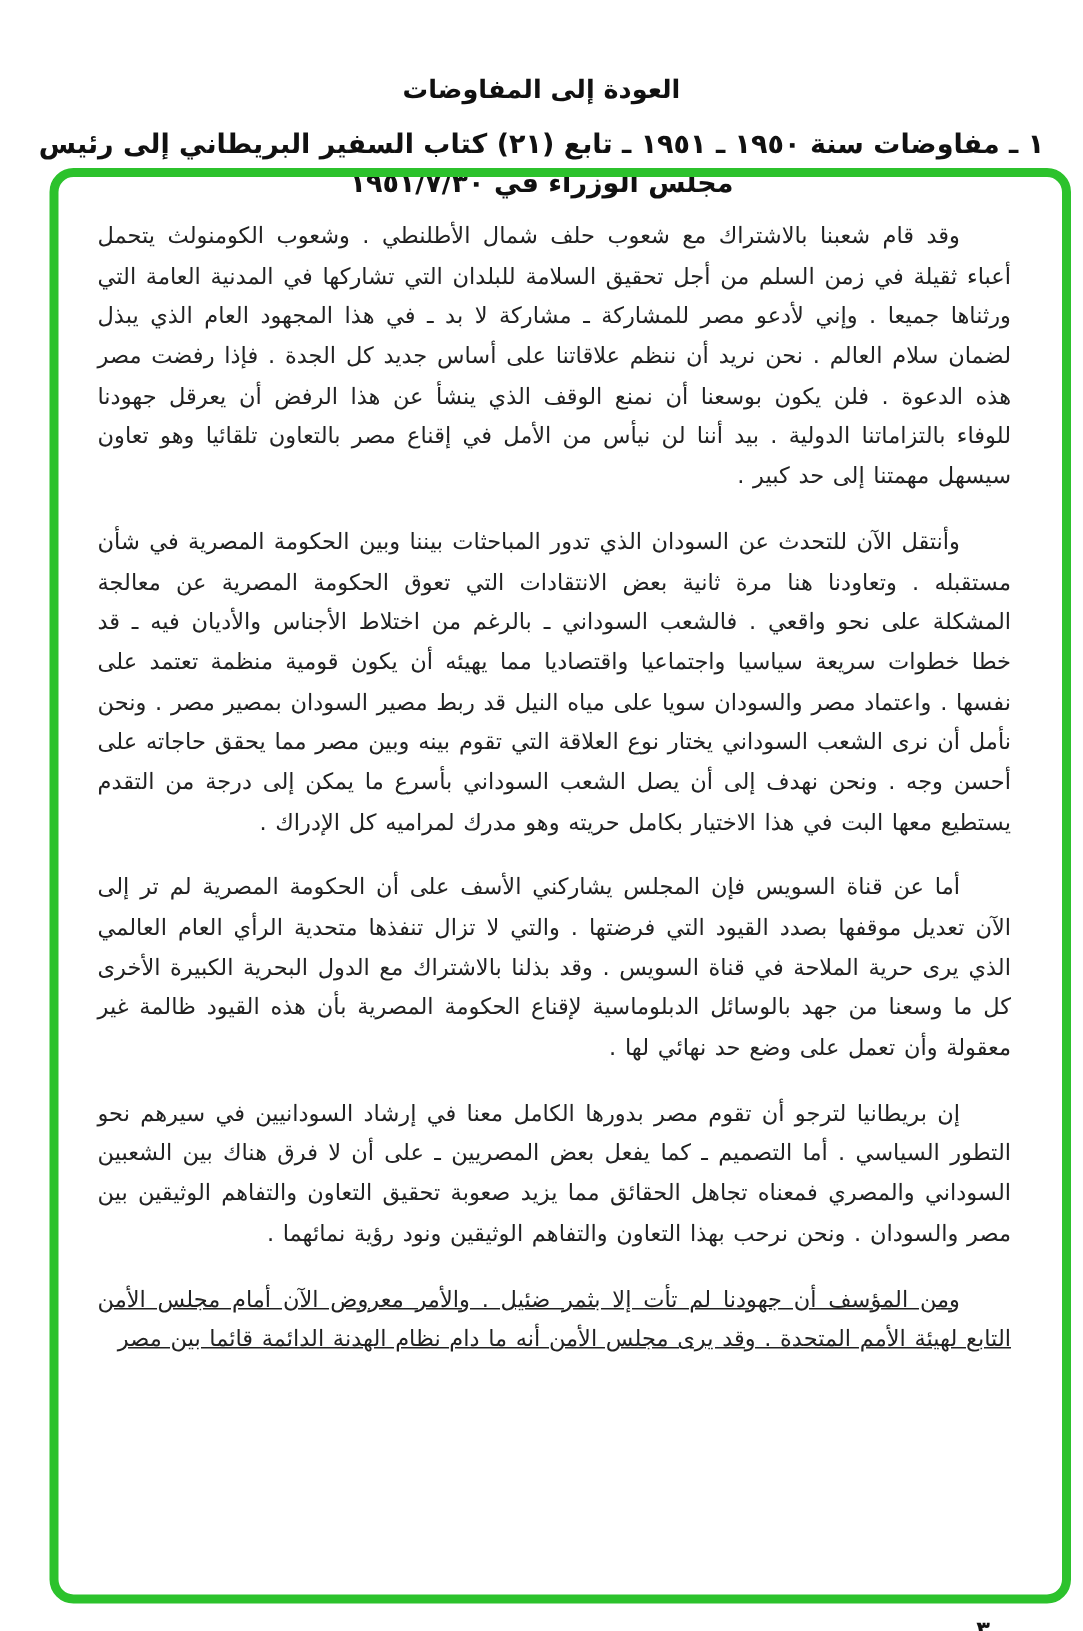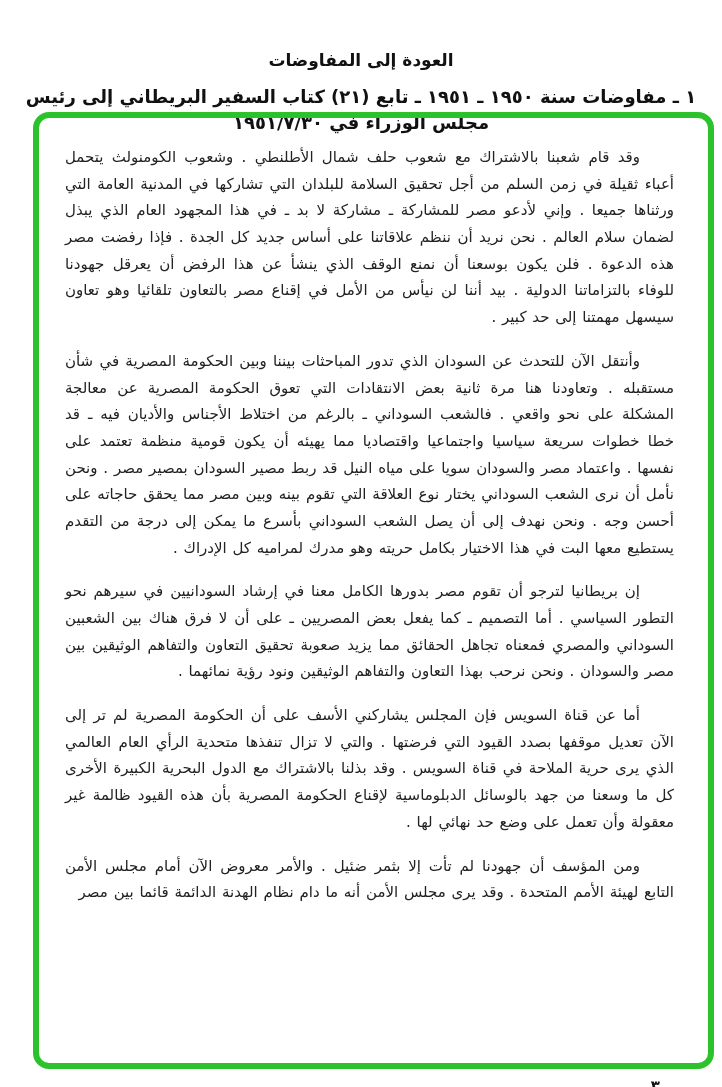--- a/index.html
+++ b/index.html
@@ -58,20 +58,21 @@
     font-size: 15px;
     line-height: 1.78;
     margin: 0 0 17px 0;
     text-align: justify;
     text-indent: 34px; 
     color: #222;
     word-spacing: 1px;
   }
   .body-text p:last-child {
     margin-bottom: 0;
+    text-decoration: underline;
   }
   .page-number {
     position: absolute;
     bottom: 8px;
     right: 62px;
     font-size: 15px;
     font-weight: bold;
     color: #111;
   }
 </style>
@@ -82,21 +83,21 @@
 
   <div class="header">
     <div class="doc-title">العودة إلى المفاوضات</div>
     <div class="header-line1">١ ـ مفاوضات سنة ١٩٥٠ ـ ١٩٥١ ـ تابع (٢١) كتاب السفير البريطاني إلى رئيس مجلس الوزراء في ١٩٥١/٧/٣٠</div>
   </div>
 
   <div class="green-box" style="border-color: rgb(44, 194, 44);">
     <div class="body-text">
       <p>وقد قام شعبنا بالاشتراك مع شعوب حلف شمال الأطلنطي . وشعوب الكومنولث يتحمل أعباء ثقيلة في زمن السلم من أجل تحقيق السلامة للبلدان التي تشاركها في المدنية العامة التي ورثناها جميعا . وإني لأدعو مصر للمشاركة ـ مشاركة لا بد ـ في هذا المجهود العام الذي يبذل لضمان سلام العالم . نحن نريد أن ننظم علاقاتنا على أساس جديد كل الجدة . فإذا رفضت مصر هذه الدعوة . فلن يكون بوسعنا أن نمنع الوقف الذي ينشأ عن هذا الرفض أن يعرقل جهودنا للوفاء بالتزاماتنا الدولية . بيد أننا لن نيأس من الأمل في إقناع مصر بالتعاون تلقائيا وهو تعاون سيسهل مهمتنا إلى حد كبير .</p>
       <p>وأنتقل الآن للتحدث عن السودان الذي تدور المباحثات بيننا وبين الحكومة المصرية في شأن مستقبله . وتعاودنا هنا مرة ثانية بعض الانتقادات التي تعوق الحكومة المصرية عن معالجة المشكلة على نحو واقعي . فالشعب السوداني ـ بالرغم من اختلاط الأجناس والأديان فيه ـ قد خطا خطوات سريعة سياسيا واجتماعيا واقتصاديا مما يهيئه أن يكون قومية منظمة تعتمد على نفسها . واعتماد مصر والسودان سويا على مياه النيل قد ربط مصير السودان بمصير مصر . ونحن نأمل أن نرى الشعب السوداني يختار نوع العلاقة التي تقوم بينه وبين مصر مما يحقق حاجاته على أحسن وجه . ونحن نهدف إلى أن يصل الشعب السوداني بأسرع ما يمكن إلى درجة من التقدم يستطيع معها البت في هذا الاختيار بكامل حريته وهو مدرك لمراميه كل الإدراك .</p>
+      <p>أما عن قناة السويس فإن المجلس يشاركني الأسف على أن الحكومة المصرية لم تر إلى الآن تعديل موقفها بصدد القيود التي فرضتها . والتي لا تزال تنفذها متحدية الرأي العام العالمي الذي يرى حرية الملاحة في قناة السويس . وقد بذلنا بالاشتراك مع الدول البحرية الكبيرة الأخرى كل ما وسعنا من جهد بالوسائل الدبلوماسية لإقناع الحكومة المصرية بأن هذه القيود ظالمة غير معقولة وأن تعمل على وضع حد نهائي لها .</p>
       <p>إن بريطانيا لترجو أن تقوم مصر بدورها الكامل معنا في إرشاد السودانيين في سيرهم نحو التطور السياسي . أما التصميم ـ كما يفعل بعض المصريين ـ على أن لا فرق هناك بين الشعبين السوداني والمصري فمعناه تجاهل الحقائق مما يزيد صعوبة تحقيق التعاون والتفاهم الوثيقين بين مصر والسودان . ونحن نرحب بهذا التعاون والتفاهم الوثيقين ونود رؤية نمائهما .</p>
-      <p>أما عن قناة السويس فإن المجلس يشاركني الأسف على أن الحكومة المصرية لم تر إلى الآن تعديل موقفها بصدد القيود التي فرضتها . والتي لا تزال تنفذها متحدية الرأي العام العالمي الذي يرى حرية الملاحة في قناة السويس . وقد بذلنا بالاشتراك مع الدول البحرية الكبيرة الأخرى كل ما وسعنا من جهد بالوسائل الدبلوماسية لإقناع الحكومة المصرية بأن هذه القيود ظالمة غير معقولة وأن تعمل على وضع حد نهائي لها .</p>
       <p>ومن المؤسف أن جهودنا لم تأت إلا بثمر ضئيل . والأمر معروض الآن أمام مجلس الأمن التابع لهيئة الأمم المتحدة . وقد يرى مجلس الأمن أنه ما دام نظام الهدنة الدائمة قائما بين مصر</p>
     </div>
   </div>
 
   <div class="page-number">٣</div>
 
 </div>
 
 </body></html>

